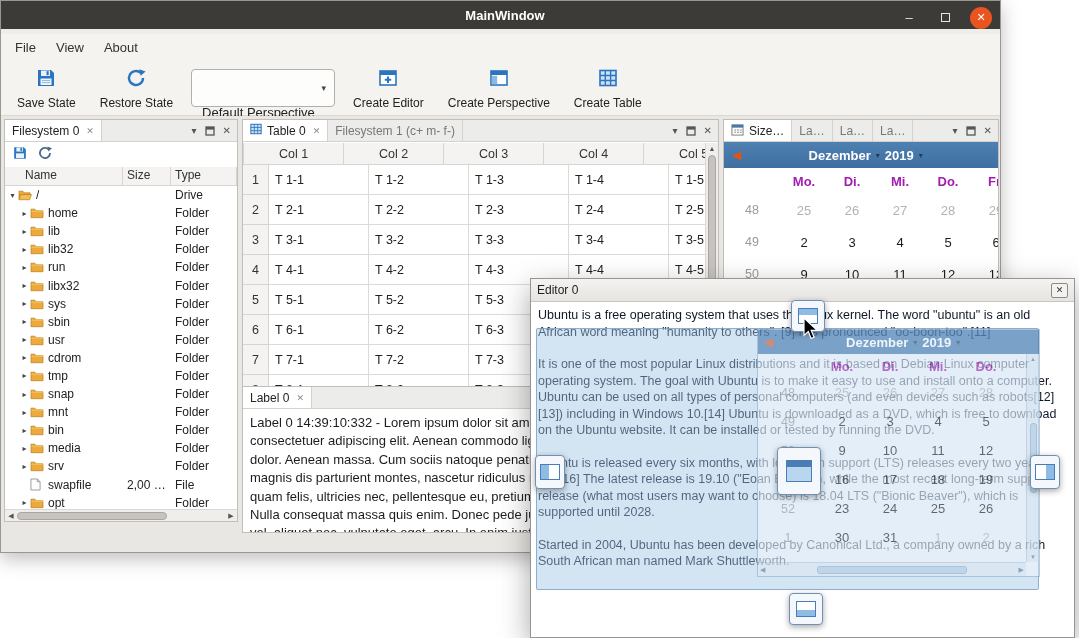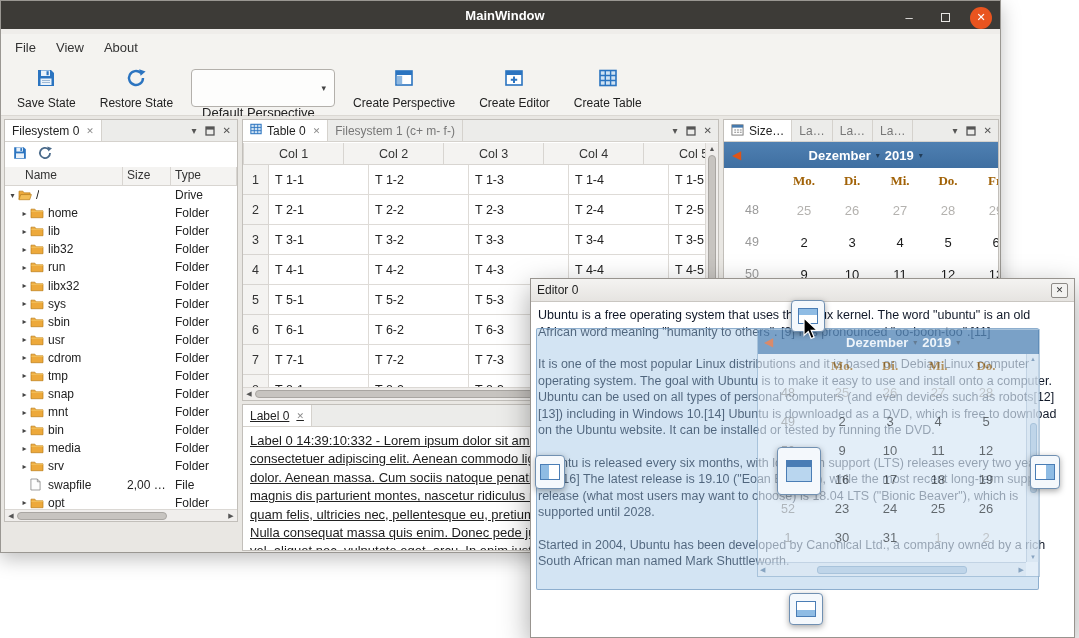--- a/index.html
+++ b/index.html
@@ -37,21 +37,21 @@
     width:144px; height:38px; background:#fdfdfc; border:1px solid #b3b0ab; border-radius:4px;
     display:flex; align-items:center; padding:0 8px 0 10px; gap:6px;
   }
   .combo-label { font-size:13px; color:#222; flex:1; white-space:nowrap; overflow:hidden;margin-top:48px; }
   .combo-arrow { font-size:9px; color:#444; }
   
   .dockarea { position:absolute; left:0; top:115px; right:0; bottom:0; background:#e9e7e3; }
   .panel { position:absolute; background:#fff; border:1px solid #c2bfba; overflow:hidden; }
   .fs-panel    { left:3px;  top:3px;   width:234px; height:403px; }
   .table-panel { left:241px; top:3px;  width:477px; height:282px; }
-  .label-panel { left:241px; top:288px; width:477px; height:147px;text-decoration:underline; }
+  .label-panel { left:241px; top:270px; width:477px; height:147px; }
   .cal-panel   { left:722px; top:3px;  width:276px; height:432px; }
   .dock-header { height:22px; background:#ececea; border-bottom:1px solid #d5d2cd; display:flex; align-items:stretch; }
   .dock-tab { display:flex; align-items:center; gap:5px; padding:0 7px; font-size:12px; color:#777;
               border-right:1px solid #d5d2cd; white-space:nowrap; }
   .dock-tab.active { background:#ffffff; color:#222; }
   .tab-close { font-size:9px; color:#8b8b8b; margin-left:2px; }
   .dock-spacer { flex:1; }
   .dock-btns { display:flex; align-items:center; gap:8px; padding:0 6px; }
   .dock-btn { font-size:10px; color:#555; display:flex; align-items:center; }
   
@@ -99,21 +99,21 @@
   .cal-prev { color:#dd5418; font-size:12px; }
   .cal-nav-center { flex:1; display:flex; align-items:center; justify-content:center; gap:5px; }
   .cal-month, .cal-year { color:#fff; font-size:13px; font-weight:bold; }
   .cal-nav-arrow { font-size:8px; color:rgba(20,40,60,.75); }
   .cal-row { display:flex; }
   .cal-week { width:56px; flex:0 0 56px; display:flex; align-items:center; justify-content:center;
               font-size:12.5px; color:#9a9a9a; }
   .cal-day { width:48px; flex:0 0 48px; display:flex; align-items:center; justify-content:center;
              font-size:13px; color:#1b1b1b; }
   .cal-dayrow { height:26px; }
-  .cal-dayhead { font-weight:bold; color:#a16207;font-family:Liberation Serif, serif; }
+  .cal-dayhead { font-weight:bold; color:#a21caf; }
   #cal-grid .cal-row:not(.cal-dayrow) { height:32px; }
   .cal-day.muted { color:#b4b2af; }
   
   .editor-window { position:absolute; left:530px; top:278px; width:545px; height:360px; z-index:50;
                    background:#fff; border:1px solid #98948f; box-shadow:0 10px 28px rgba(0,0,0,.35); }
   .editor-titlebar { height:23px; background:linear-gradient(#f4f3f1,#e6e4e1); border-bottom:1px solid #c9c6c1;
                      display:flex; align-items:center; padding:0 6px;gap:20px; }
   .editor-title { font-size:12px; color:#222; flex:1; }
   .editor-close { width:17px; height:15px; border:1px solid #8d8a86; background:#f3f2f0; border-radius:2px;
                   font-size:9px; color:#333; display:flex; align-items:center; justify-content:center; }
@@ -196,31 +196,31 @@
         <span class="tb-label">Restore State</span>
       </div>
       <div class="combo">
         <span class="combo-label">Default Perspective</span>
         <span class="combo-arrow">▾</span>
       </div>
       <div class="tb-btn">
         <span class="tb-icon"><svg viewBox="0 0 22 22" width="22" height="22">
               <rect x="3" y="4" width="16" height="14" fill="#fff" stroke="#2b74c0" stroke-width="1.6"></rect>
               <rect x="3" y="4" width="16" height="4" fill="#2b74c0"></rect>
-              <rect x="3.8" y="8.8" width="5.4" height="8.4" fill="#8fb8e0"></rect>
+              <path d="M11 9.5 v6.5 M7.8 12.8 h6.4" stroke="#2b74c0" stroke-width="2"></path>
             </svg></span>
-        <span class="tb-label">Create Perspective</span>
+        <span class="tb-label">Create Editor</span>
       </div>
       <div class="tb-btn">
         <span class="tb-icon"><svg viewBox="0 0 22 22" width="22" height="22">
               <rect x="3" y="4" width="16" height="14" fill="#fff" stroke="#2b74c0" stroke-width="1.6"></rect>
               <rect x="3" y="4" width="16" height="4" fill="#2b74c0"></rect>
-              <path d="M11 9.5 v6.5 M7.8 12.8 h6.4" stroke="#2b74c0" stroke-width="2"></path>
+              <rect x="3.8" y="8.8" width="5.4" height="8.4" fill="#8fb8e0"></rect>
             </svg></span>
-        <span class="tb-label">Create Editor</span>
+        <span class="tb-label">Create Perspective</span>
       </div>
       <div class="tb-btn">
         <span class="tb-icon"><svg viewBox="0 0 22 22" width="22" height="22">
               <rect x="3" y="3.5" width="16" height="15" fill="#cfe2f3" stroke="#2b74c0" stroke-width="1.6"></rect>
               <path d="M3 8.5 h16 M3 13.5 h16 M8.3 3.5 v15 M13.6 3.5 v15" stroke="#2b74c0" stroke-width="1.4"></path>
             </svg></span>
         <span class="tb-label">Create Table</span>
       </div>
     </div>
 

